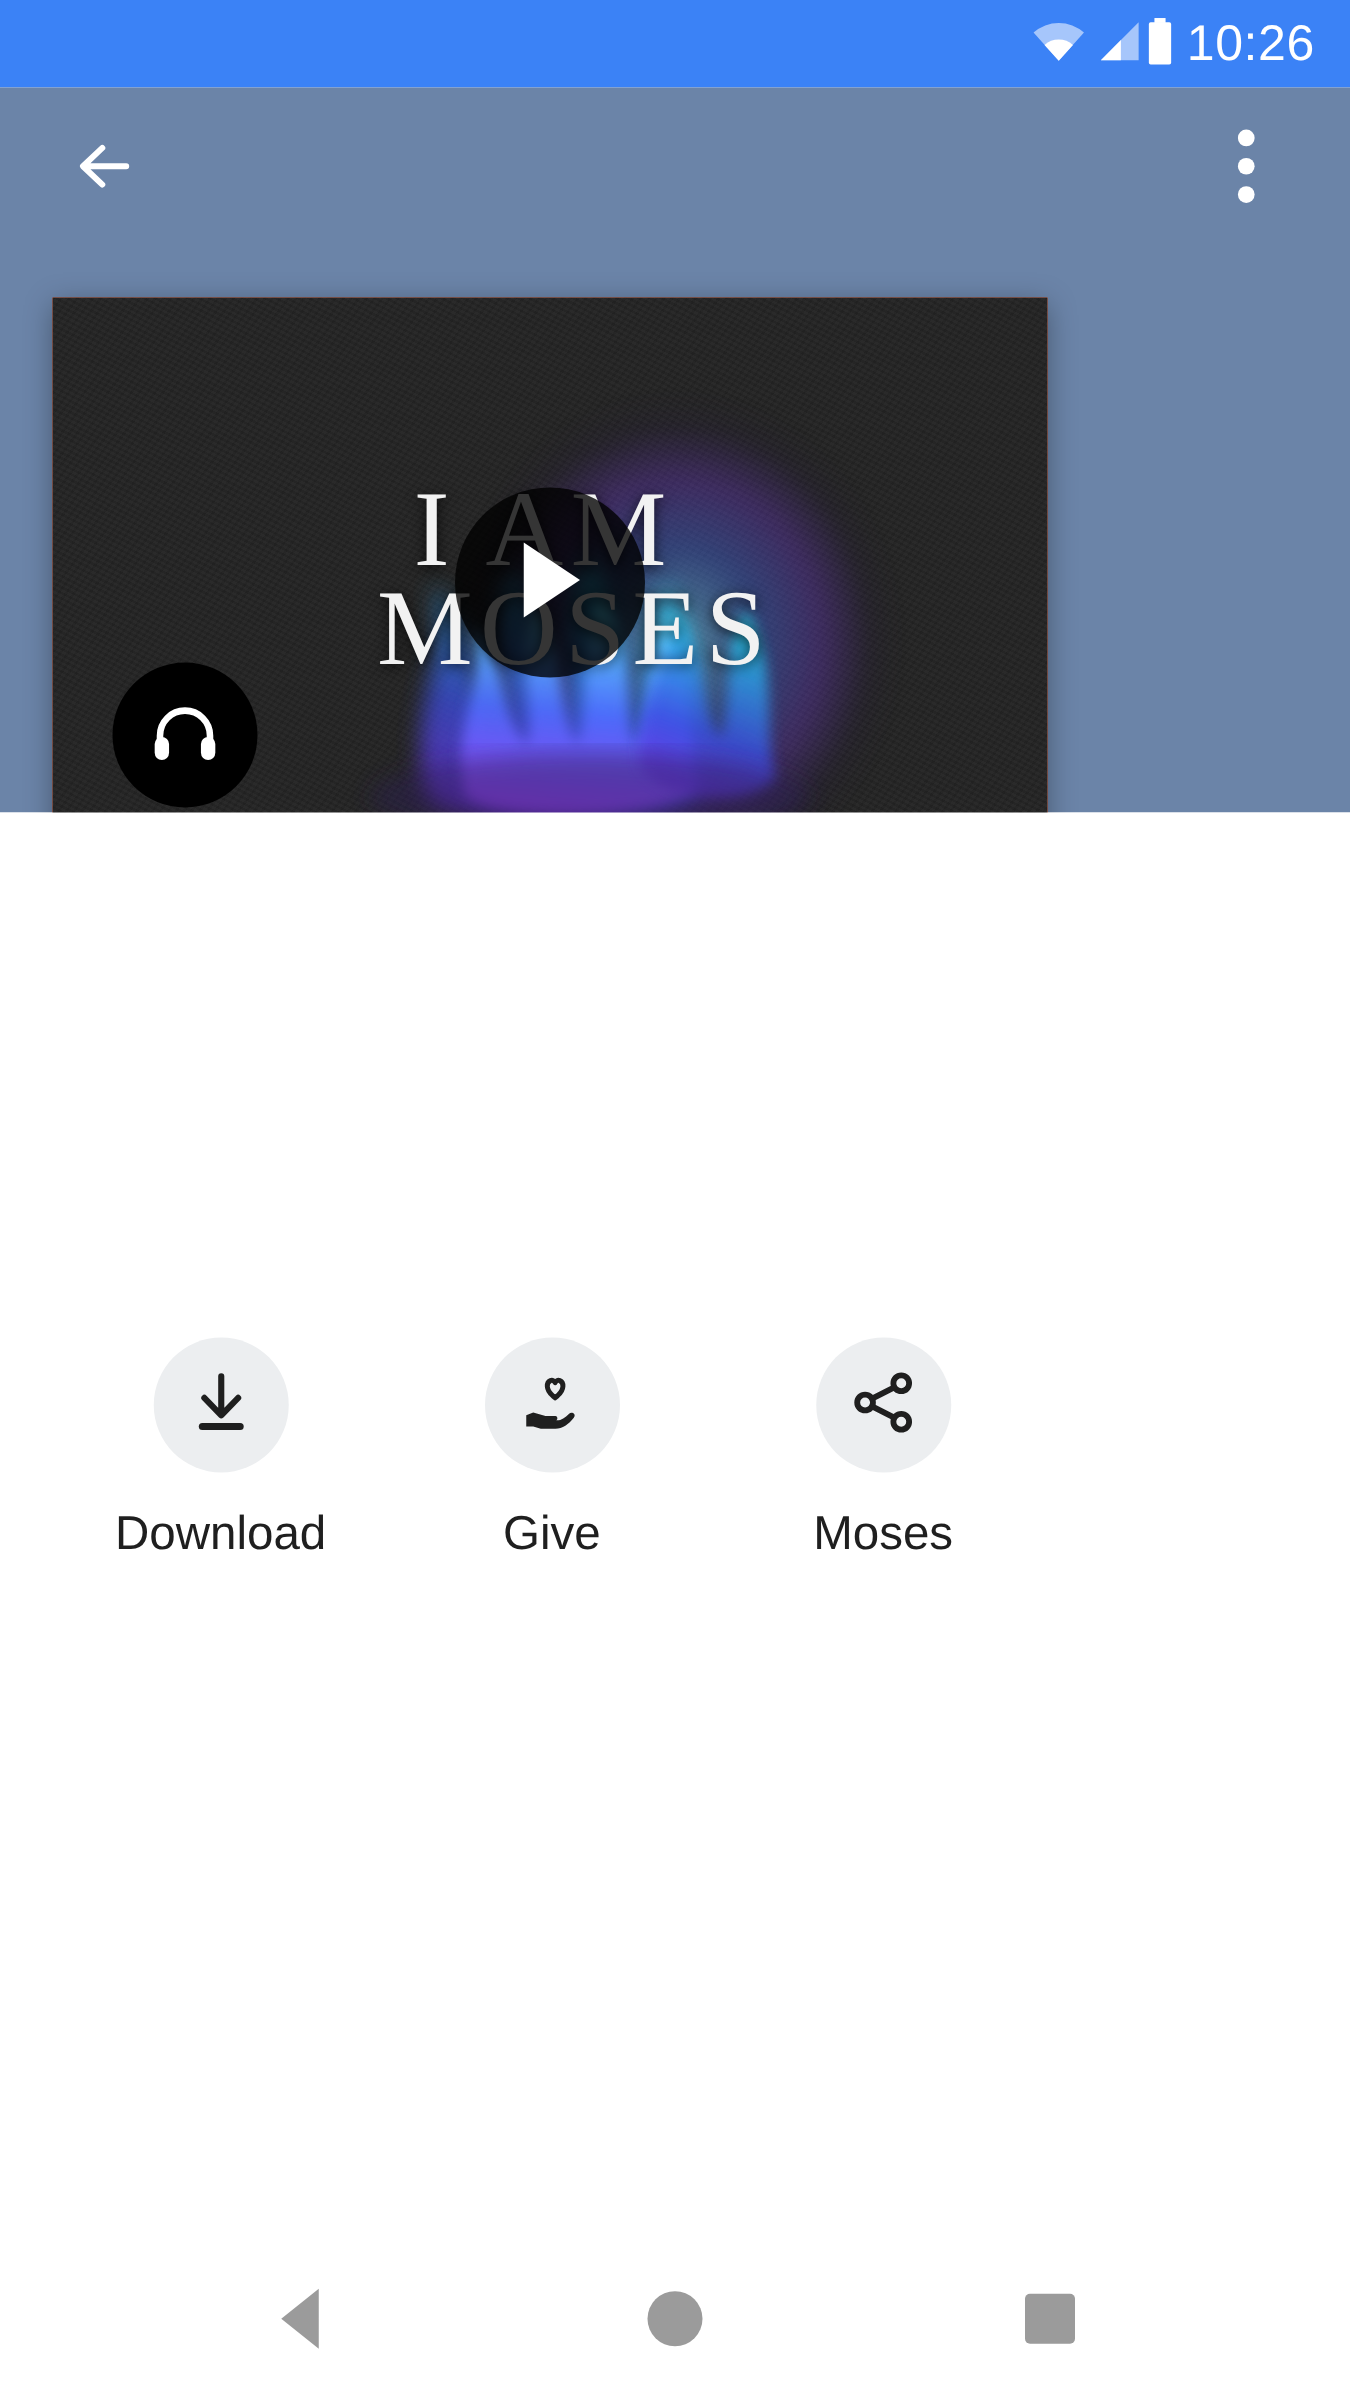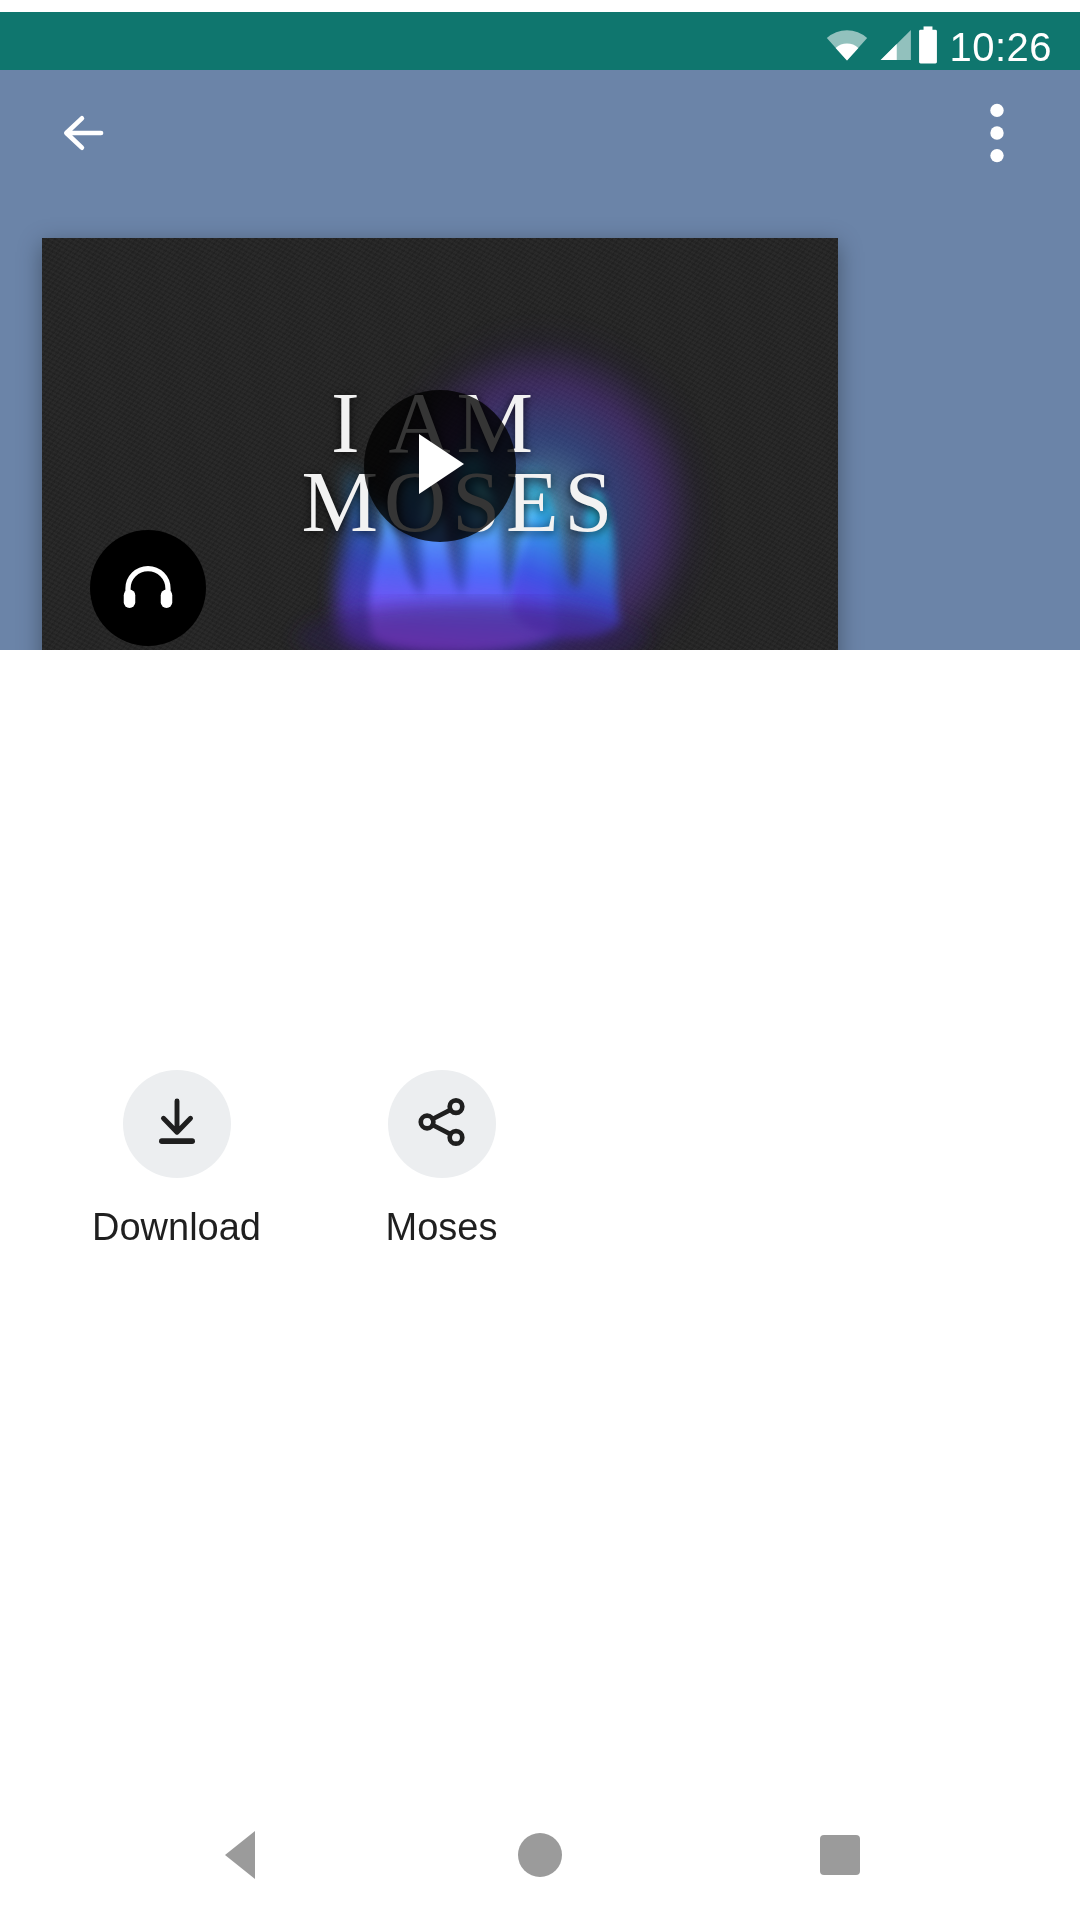--- a/index.html
+++ b/index.html
@@ -6,22 +6,22 @@
   html, body {
     width:1080px; height:1920px;
     background:#ffffff;
     font-family:"Liberation Sans", sans-serif;
     overflow:hidden;
   }
   #screen { position:relative; width:1080px; height:1920px; background:#ffffff; }
 
   
   .statusbar{
-    position:absolute; top:12px; left:0; width:1080px; height:70px;
-    background:#0f766e; display:flex; align-items:center;
+    position:absolute; top:0; left:0; width:1080px; height:70px;
+    background:#3b82f6; display:flex; align-items:center;
     justify-content:flex-end; padding-right:28px; gap:2px;
   }
   .sb-icon{ display:block; }
   .sb-time{
     color:#ffffff; font-size:40px; font-weight:400;
     letter-spacing:.5px; line-height:1; margin-left:6px;
   }
 
   
   .appbar{
@@ -257,20 +257,37 @@
           <span>
             <svg width="56" height="56" viewBox="0 0 24 24">
               <path d="M12 3 V16 M6.2 10.4 L12 16.4 L17.8 10.4" stroke="#1f1f1f" stroke-width="2.1" fill="none" stroke-linecap="round" stroke-linejoin="round"></path>
               <path d="M5.5 20.2 H18.5" stroke="#1f1f1f" stroke-width="2.4" stroke-linecap="round"></path>
             </svg>
           </span>
         </div>
         <div class="action-label">Download</div>
       </div>
 
+      <div class="action">
+        <div class="action-circle">
+          <span>
+            <svg width="56" height="56" viewBox="0 0 24 24">
+              <path d="M12 9.6 C9.6 7.4 9.9 5.1 11.3 4.5 C12 4.2 12.6 4.6 12.9 5.2
+                       C13.2 4.6 13.8 4.2 14.5 4.5 C15.9 5.1 16.2 7.4 13.8 9.6
+                       C13.4 10 13 10.3 12.9 10.4 C12.8 10.3 12.4 10 12 9.6 Z" stroke="#1f1f1f" stroke-width="1.7" fill="none" stroke-linejoin="round"></path>
+              <path d="M3 20.2 L3 16.4 L5.4 15.4 L9.6 16.6 L13 16.6
+                       C13.9 16.6 13.9 18.1 13 18.1 L10 18.1
+                       L13.6 18.1 C15 18.1 16.4 17.1 17.6 15.9
+                       C18.6 14.9 20.3 15.9 19.3 17.2 C17.6 19.4 15.4 21 13 21
+                       L8 21 L5.4 20.2 Z" fill="#1f1f1f"></path>
+            </svg>
+          </span>
+        </div>
+        <div class="action-label">Give</div>
+      </div>
 
       <div class="action">
         <div class="action-circle">
           <span>
             <svg width="56" height="56" viewBox="0 0 24 24">
               <circle cx="18" cy="5.4" r="2.7" stroke="#1f1f1f" stroke-width="2" fill="none"></circle>
               <circle cx="5.6" cy="12" r="2.7" stroke="#1f1f1f" stroke-width="2" fill="none"></circle>
               <circle cx="18" cy="18.6" r="2.7" stroke="#1f1f1f" stroke-width="2" fill="none"></circle>
               <path d="M15.6 6.8 L8 10.7 M8 13.3 L15.6 17.2" stroke="#1f1f1f" stroke-width="2" stroke-linecap="round"></path>
             </svg>

